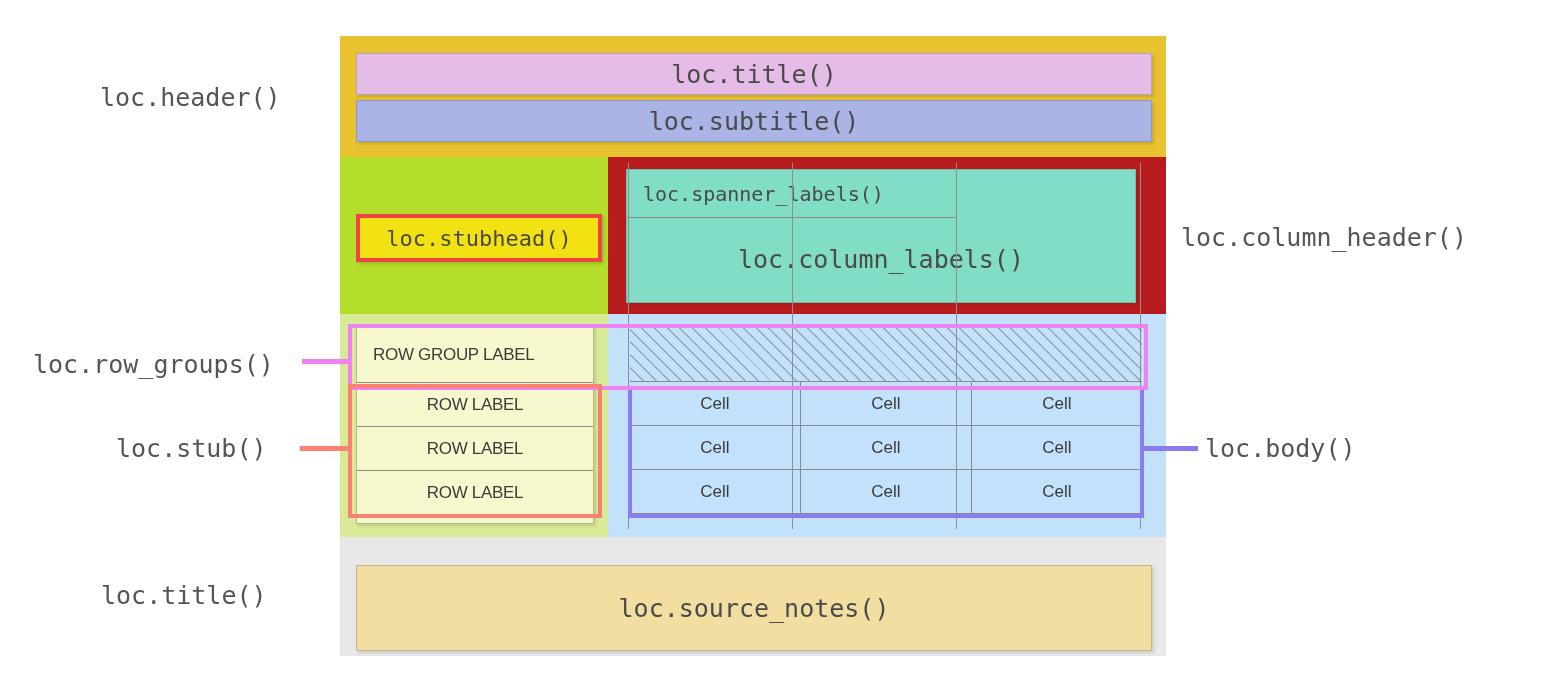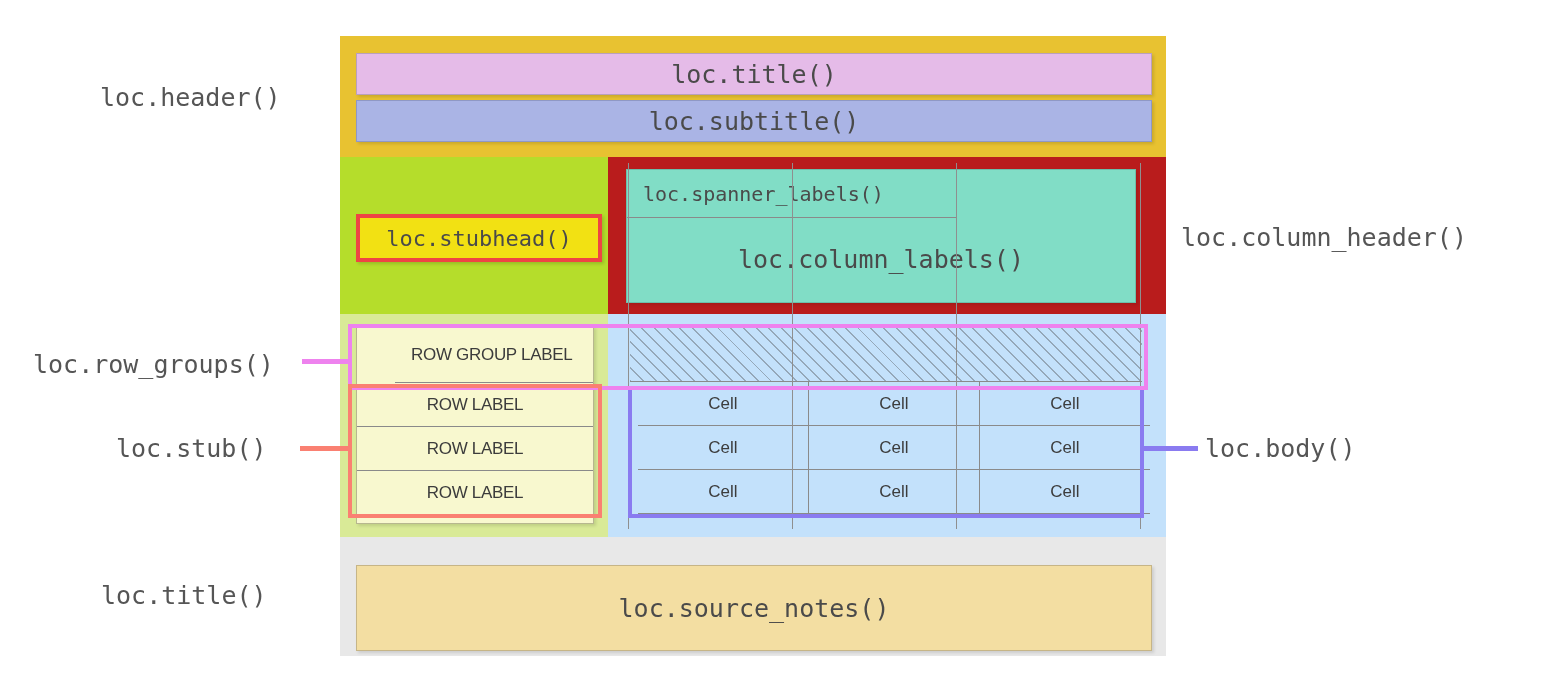--- a/index.html
+++ b/index.html
@@ -171,21 +171,20 @@
     color: #3c3c3c;
     letter-spacing: -0.3px;
   }
   #rowgroup-cell {
     height: 56px;
     justify-content: flex-start;
     padding-left: 16px;
     border-top: 1px solid #8a8a8a;
     border-bottom: 1px solid #8a8a8a;
     box-sizing: border-box;
-    margin-left: 38px;
   }
   .rowlabel-cell:last-child { border-bottom: 1px solid #8a8a8a; }
 
   
   #cellgrid {
     position: absolute;
     left: 290px; top: 290px;
     width: 512px; height: 198px;
   }
   #rowgroup-hatch {
@@ -199,21 +198,21 @@
     background-image: repeating-linear-gradient(
       45deg,
       rgba(110,120,130,0.55) 0px,
       rgba(110,120,130,0.55) 1.4px,
       rgba(0,0,0,0) 1.4px,
       rgba(0,0,0,0) 9px
     );
   }
   .cell-row {
     position: absolute;
-    left: 8px;
+    left: 0;
     width: 512px; height: 44px;
     display: flex;
     border-bottom: 1px solid #8a8a8a;
     box-sizing: border-box;
   }
   .cell {
     flex: 1 1 0;
     display: flex; align-items: center; justify-content: center;
     border-right: 1px solid #8a8a8a;
     box-sizing: border-box;

